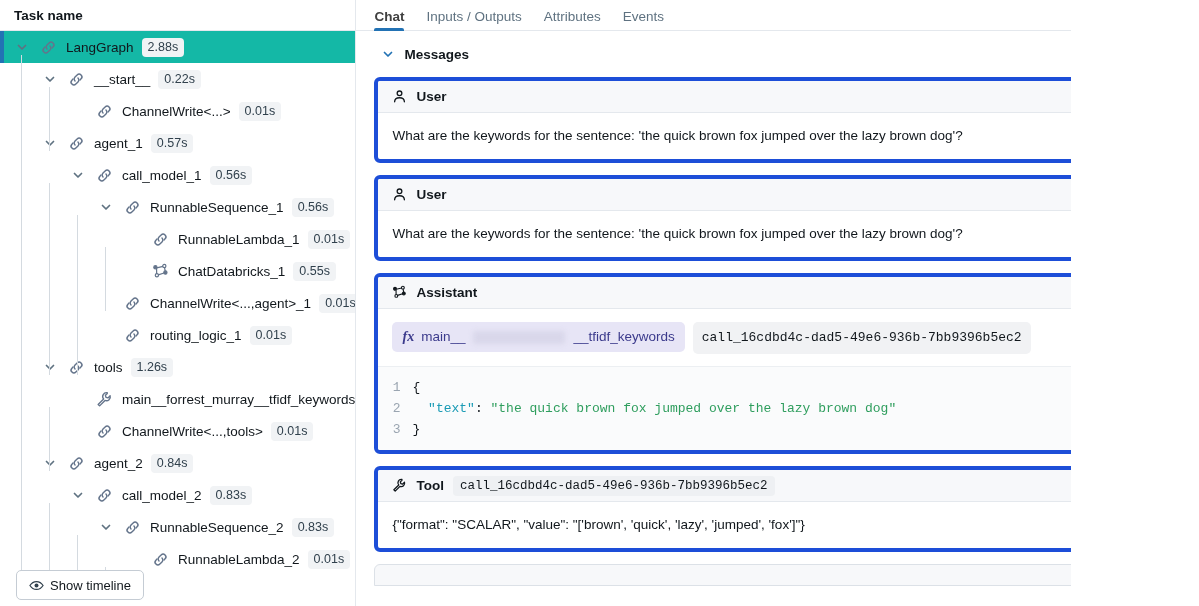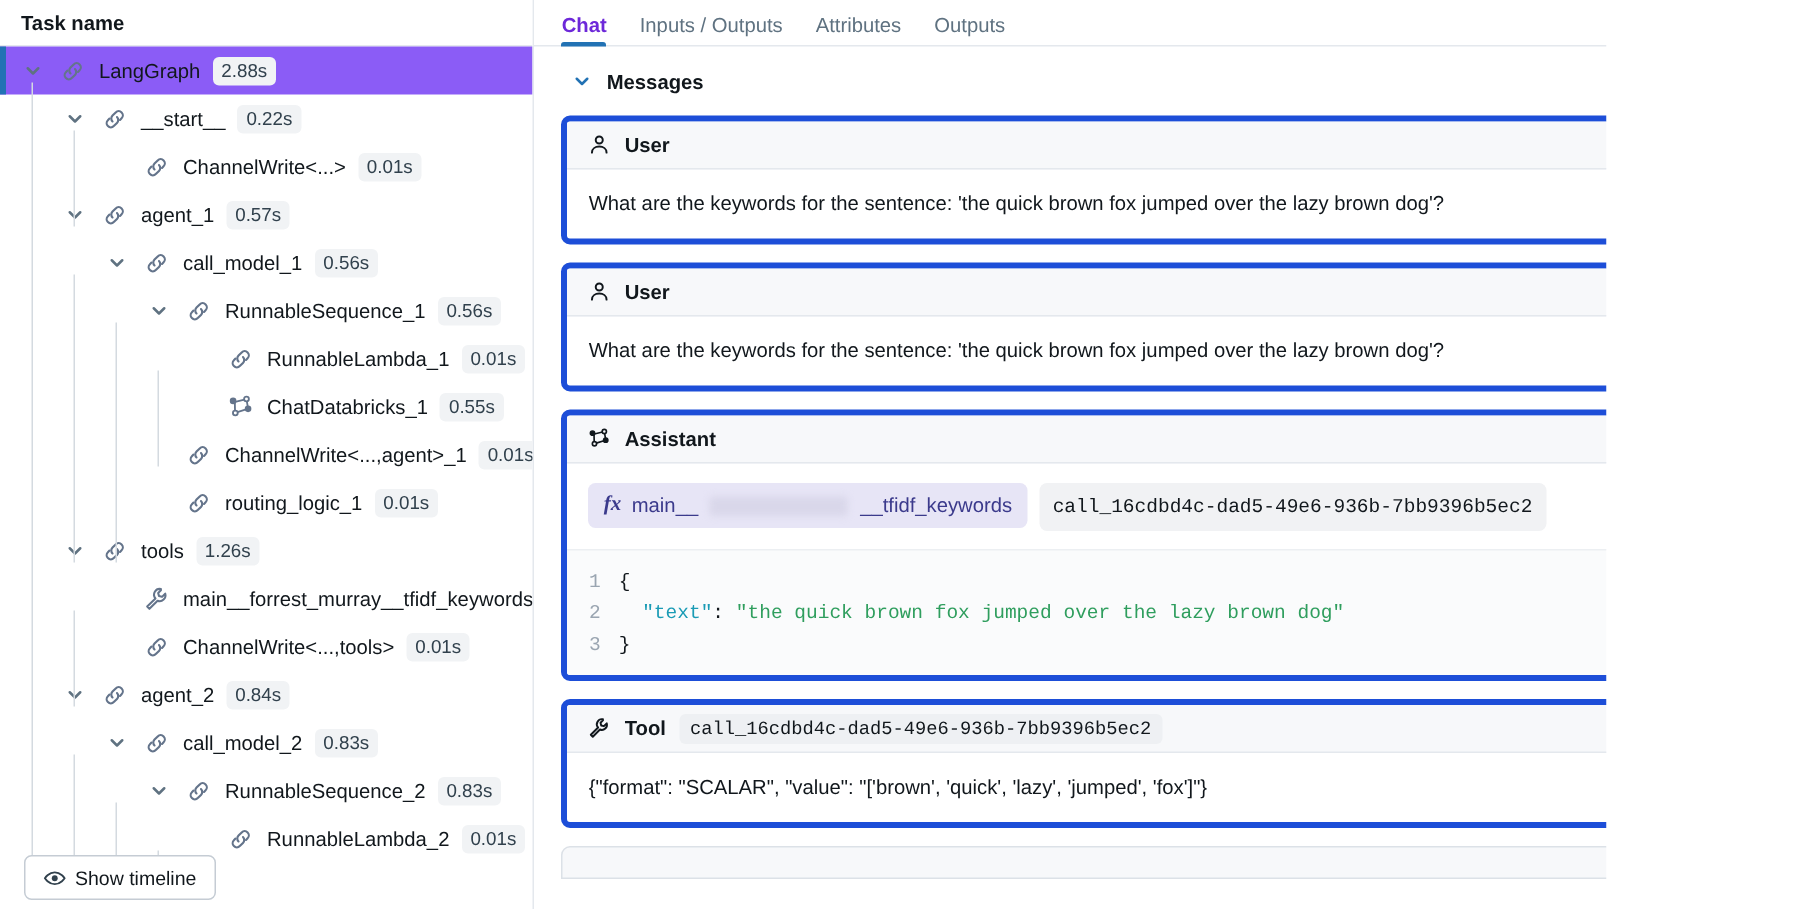--- a/index.html
+++ b/index.html
@@ -30,21 +30,21 @@
   .tree-body { position: relative; }
 
   .row {
     position: relative;
     height: 32px;
     display: flex; align-items: center;
     white-space: nowrap;
     font-size: 13.5px;
     color: #11171c;
   }
-  .row.selected { background: #8b5cf6; }
+  .row.selected { background: #14b8a6; }
   .row.selected::before {
     content: ""; position: absolute; left: 0; top: 0;
     width: 4px; height: 100%; background: #2272b4;
   }
 
   .chev {
     width: 16px; height: 16px; flex: 0 0 16px;
     display: inline-flex; align-items: center; justify-content: center;
     color: #5f7281;
   }
@@ -85,21 +85,21 @@
   .detail { flex: 1 1 auto; height: 606px; position: relative; overflow: hidden; background:#fff; }
   .tabs {
     height: 31px; display: flex; align-items: flex-end; gap: 22px;
     padding: 0 18px;
     border-bottom: 1px solid #e4e8ed;
   }
   .tab {
     font-size: 13.5px; color: #5f7281; padding-bottom: 6px;
     cursor: pointer; position: relative;
   }
-  .tab.active { color: #6d28d9; font-weight: bold; }
+  .tab.active { color: #404040; font-weight: bold; }
   .tab.active::after {
     content: ""; position: absolute; left: 0; right: 0; bottom: -1px;
     height: 3px; background: #2272b4; border-radius: 2px 2px 0 0;
   }
 
   .content { padding: 0 6px 0 18px; height: 575px; overflow: hidden; }
 
   .section-head {
     display: flex; align-items: center; gap: 8px;
     height: 46px; font-size: 13.5px; font-weight: bold; color: #11171c;
@@ -459,21 +459,21 @@
       </span>
       <span>Show timeline</span>
     </button>
   </div>
 
   <div class="detail">
     <div class="tabs" id="tabs">
         <div class="tab active">Chat</div>
         <div class="tab">Inputs / Outputs</div>
         <div class="tab">Attributes</div>
-        <div class="tab">Outputs</div>
+        <div class="tab">Events</div>
       </div>
 
     <div class="content">
 
       <div class="section-head">
         <span class="chev">
           <svg width="12" height="12" viewBox="0 0 12 12" fill="none" stroke="currentColor" stroke-width="1.7" stroke-linecap="round" stroke-linejoin="round">
               <path d="M2.5 4.5L6 8l3.5-3.5"></path>
             </svg>
         </span>

